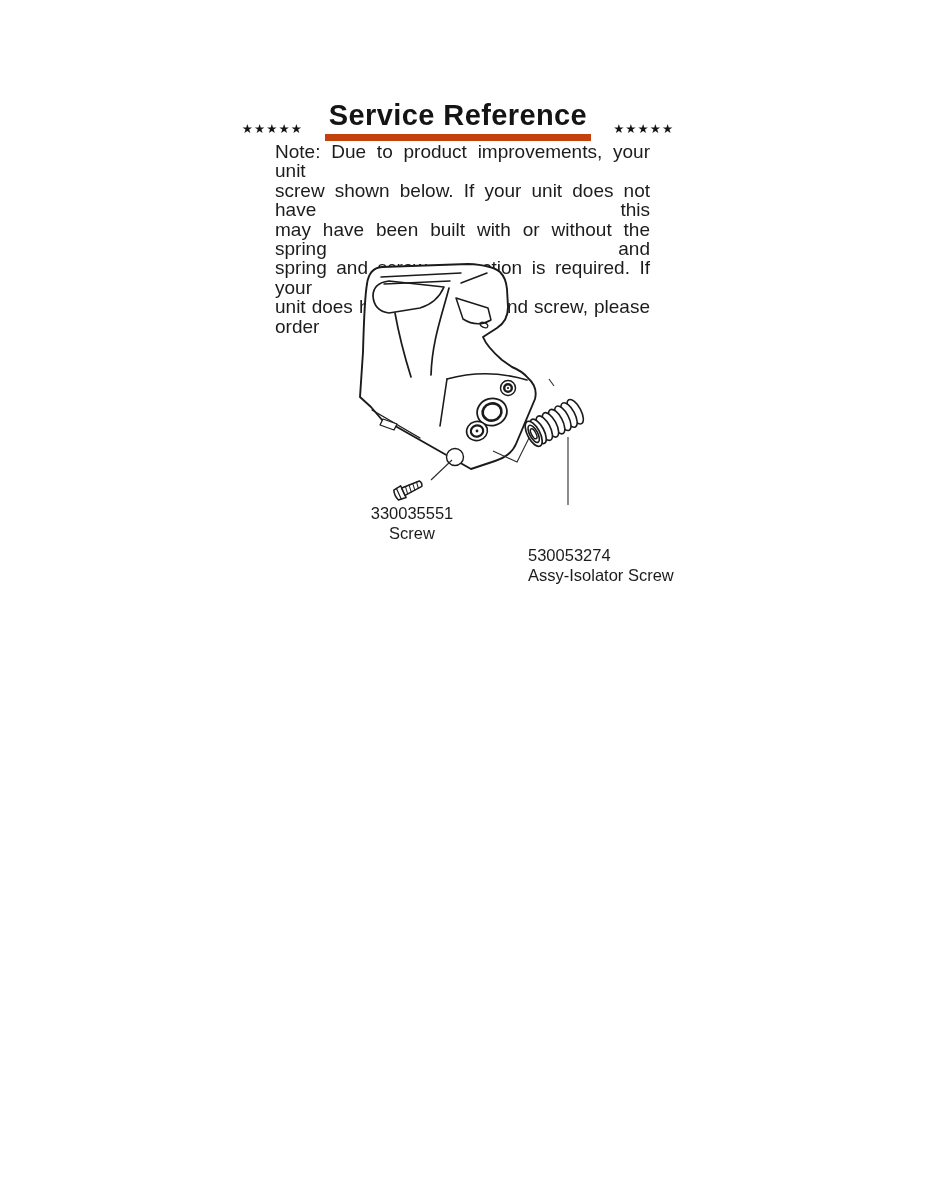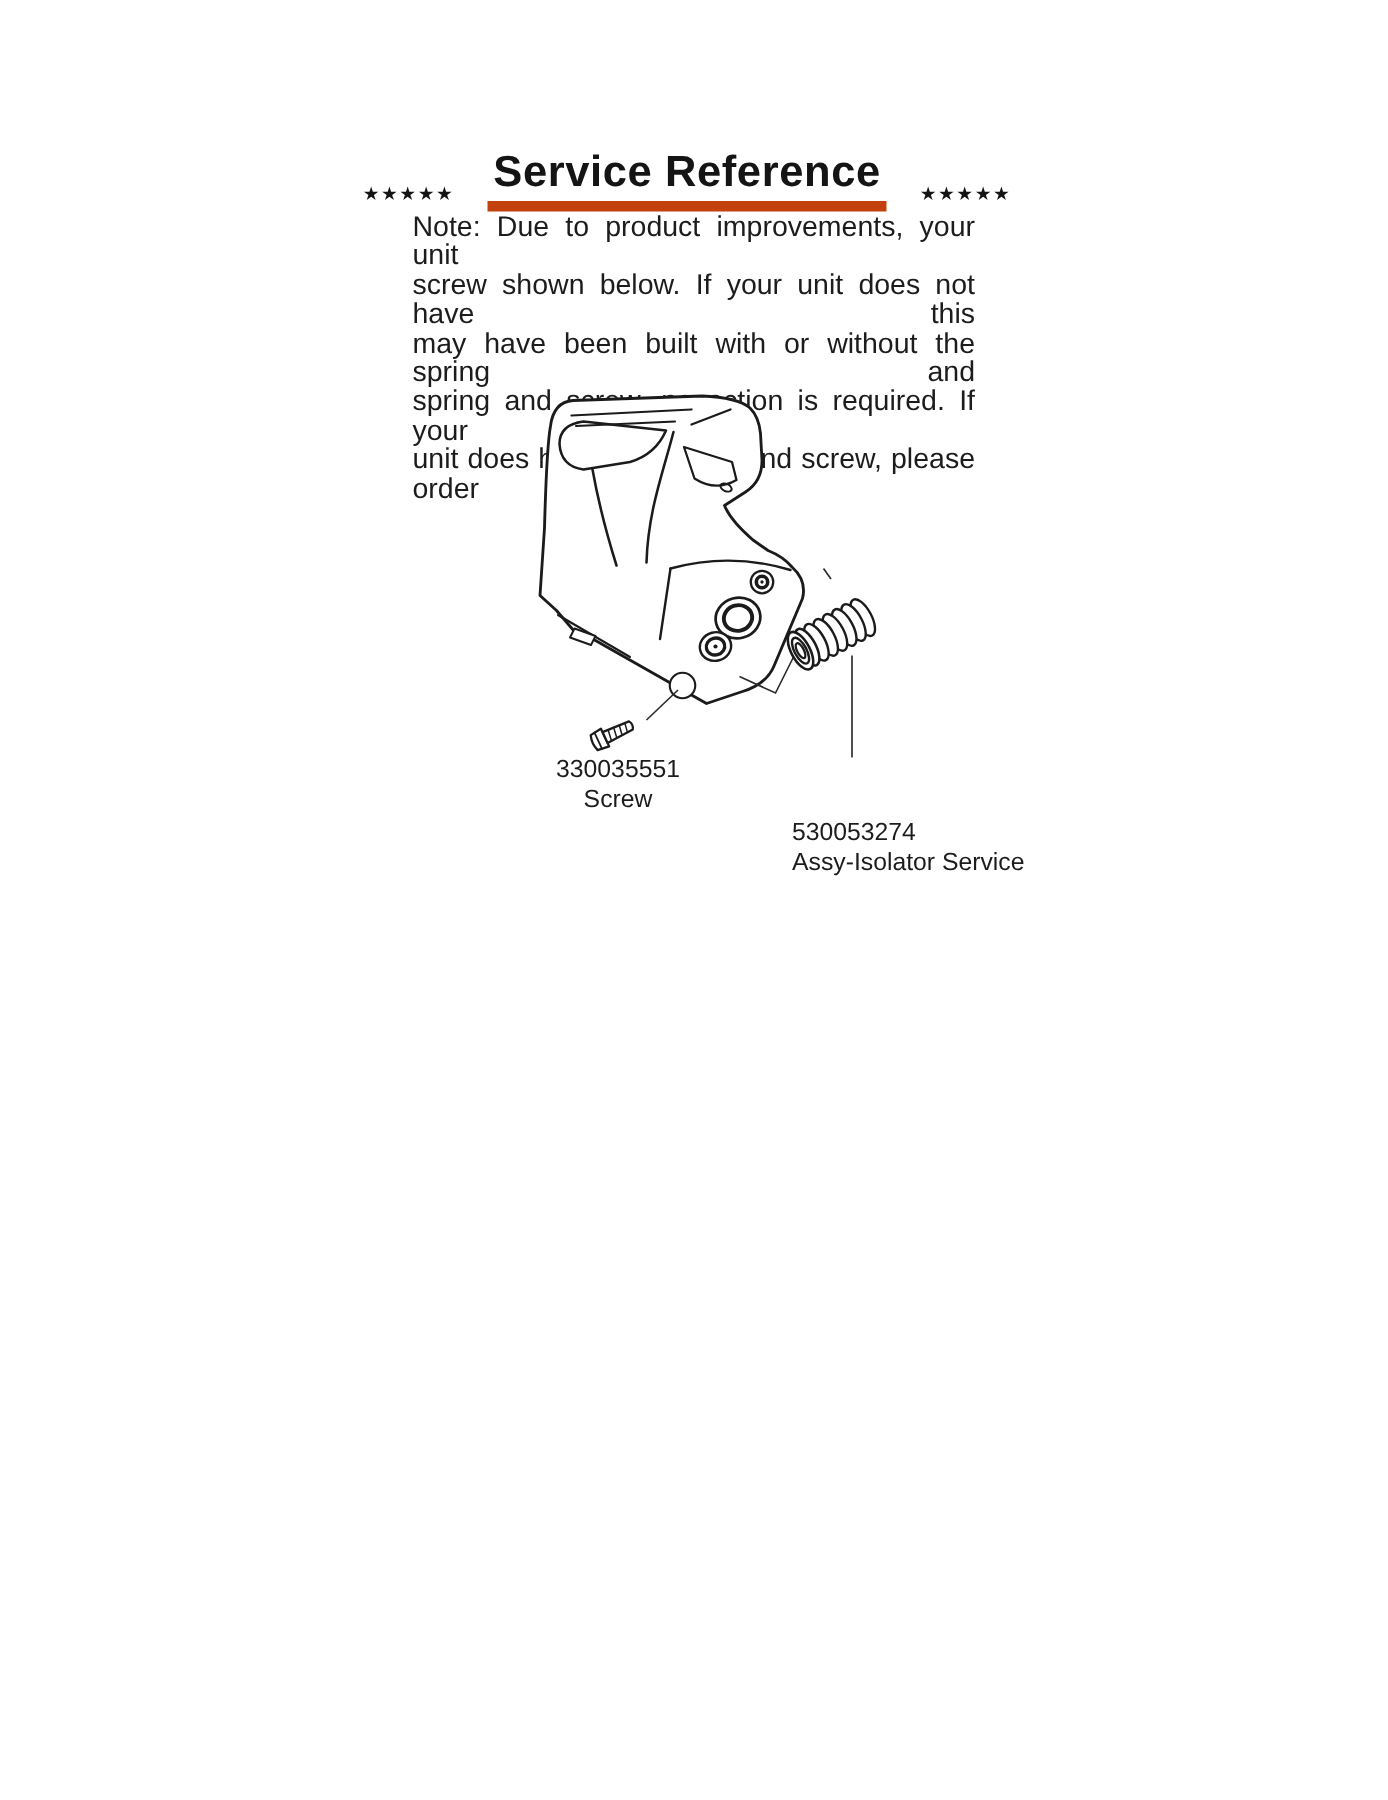--- a/index.html
+++ b/index.html
@@ -120,16 +120,16 @@
     </svg>
   </div>
 
   <div class="part-label screw">
     <div>330035551</div>
     <div>Screw</div>
   </div>
 
   <div class="part-label spring">
     <div>530053274</div>
-    <div>Assy-Isolator Service</div>
+    <div>Assy-Isolator Screw</div>
   </div>
 
 </div>
 
 </body></html>

